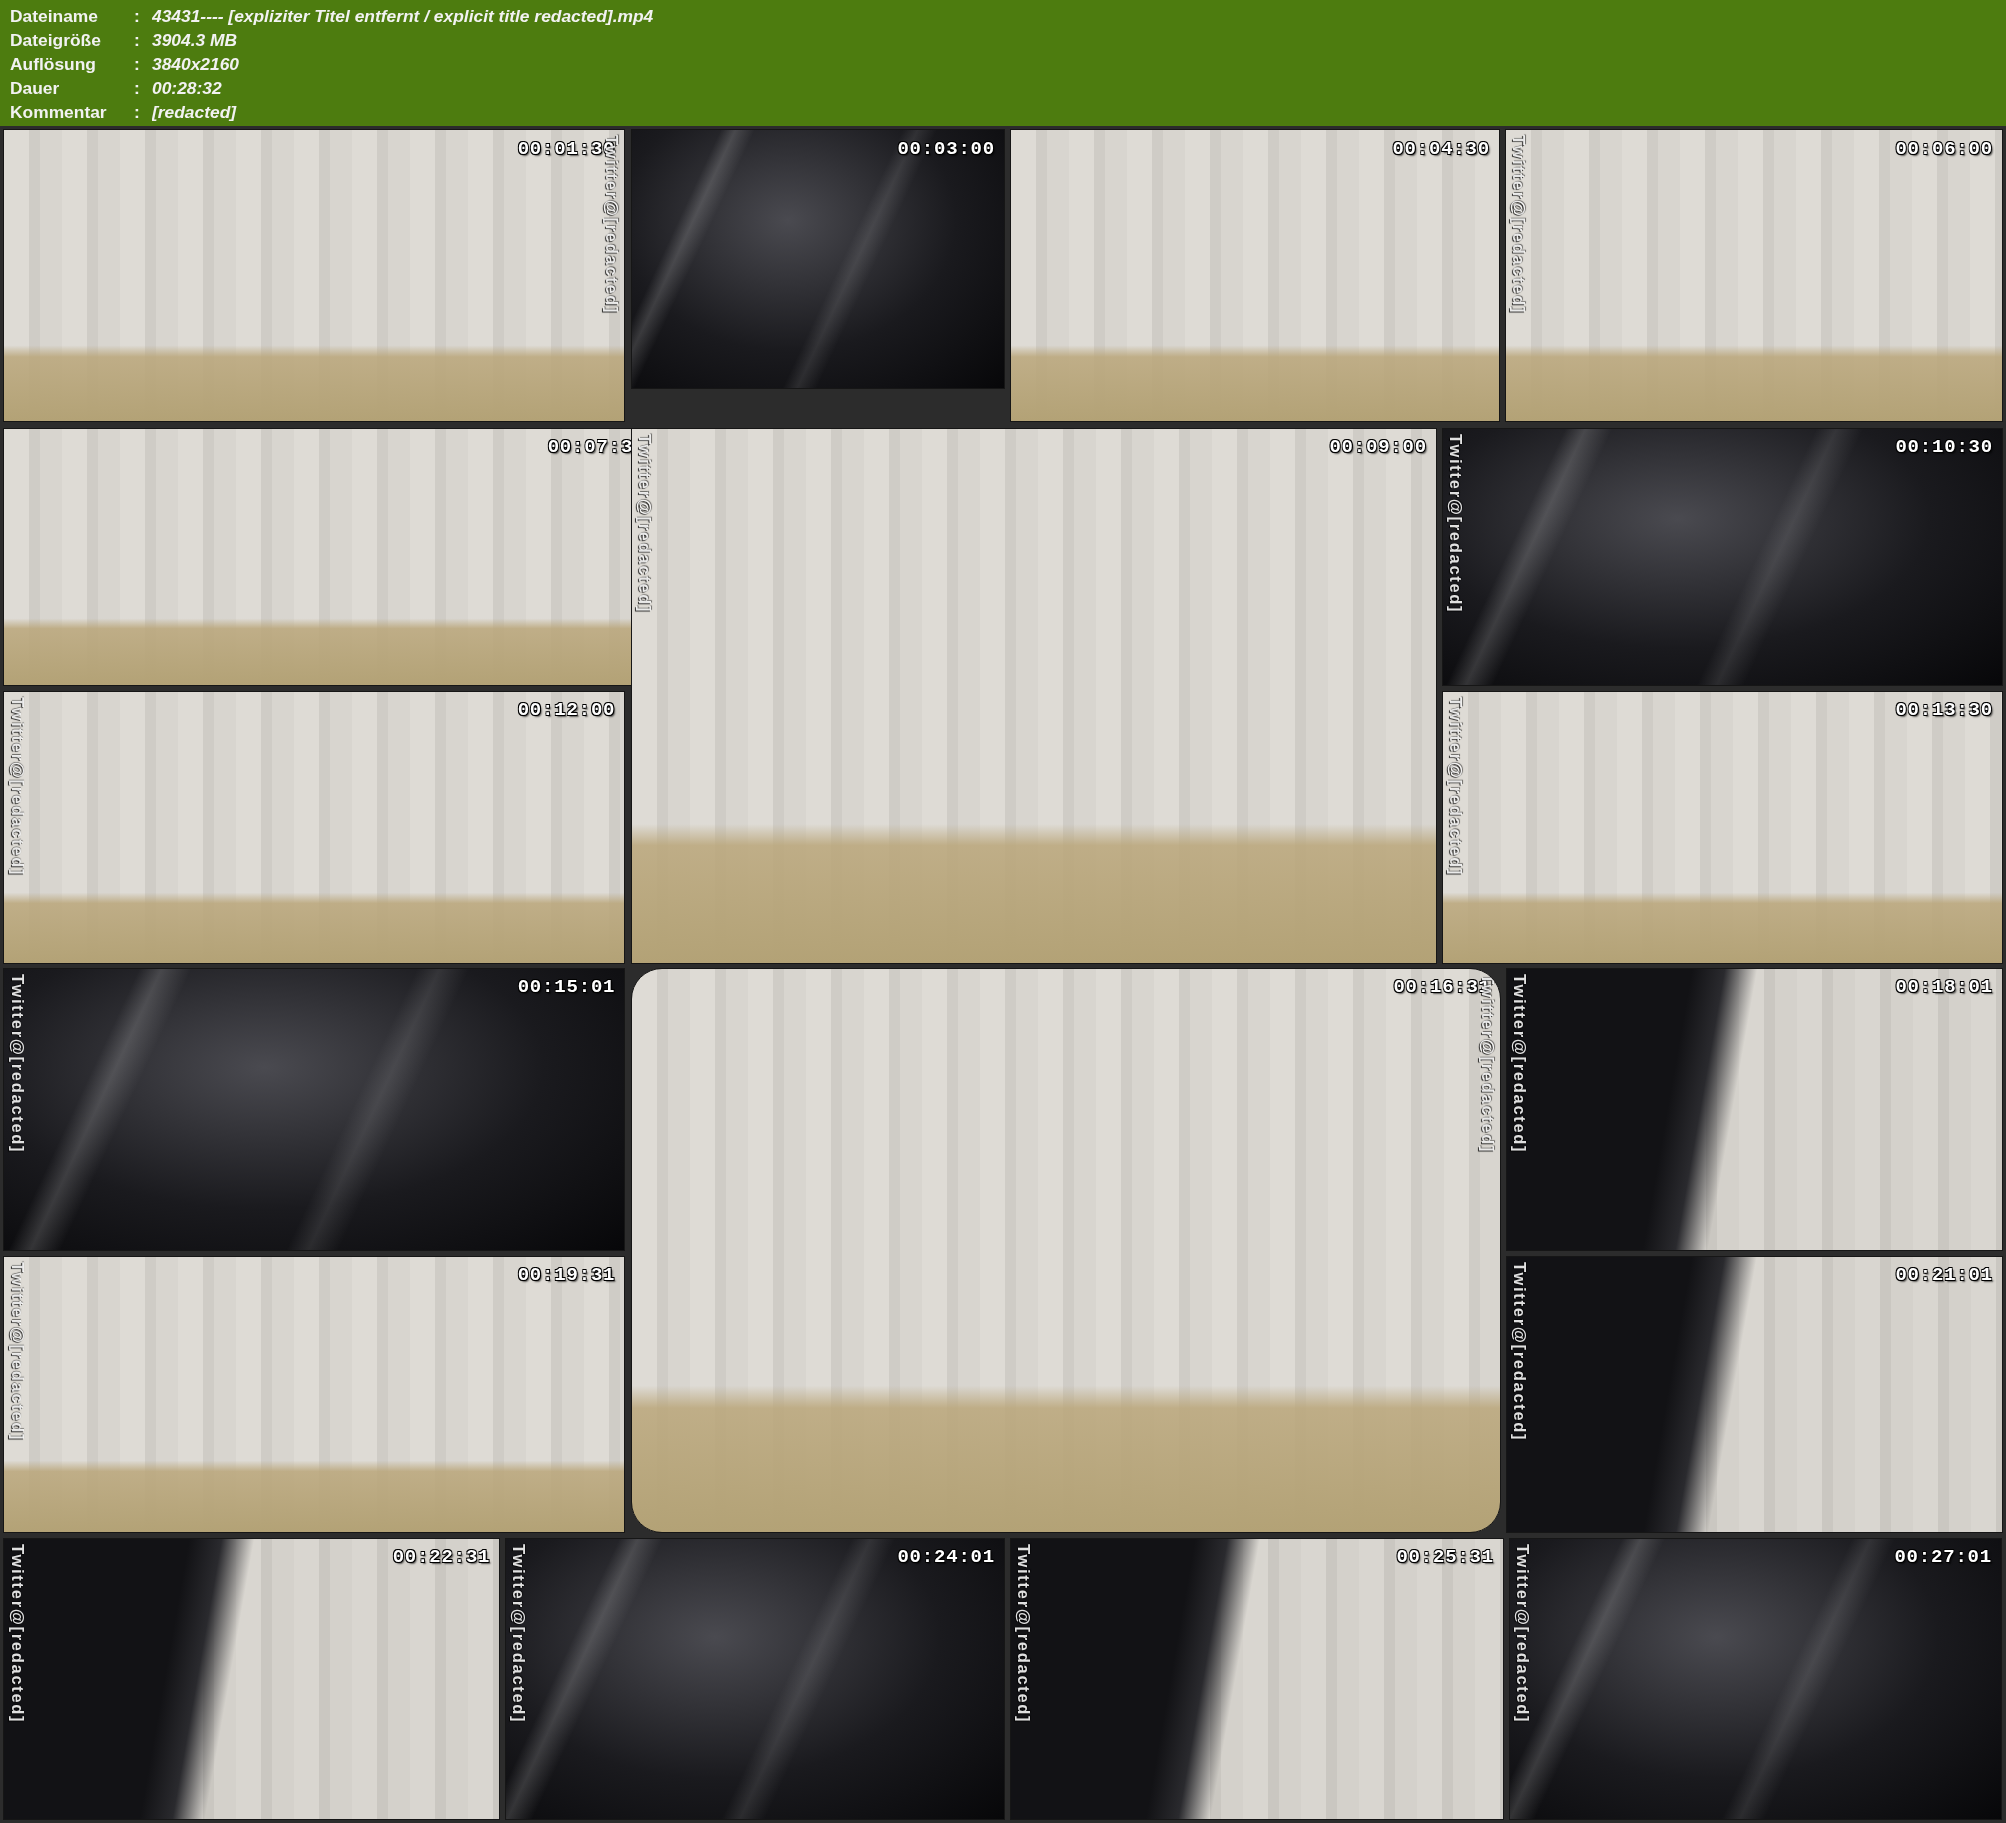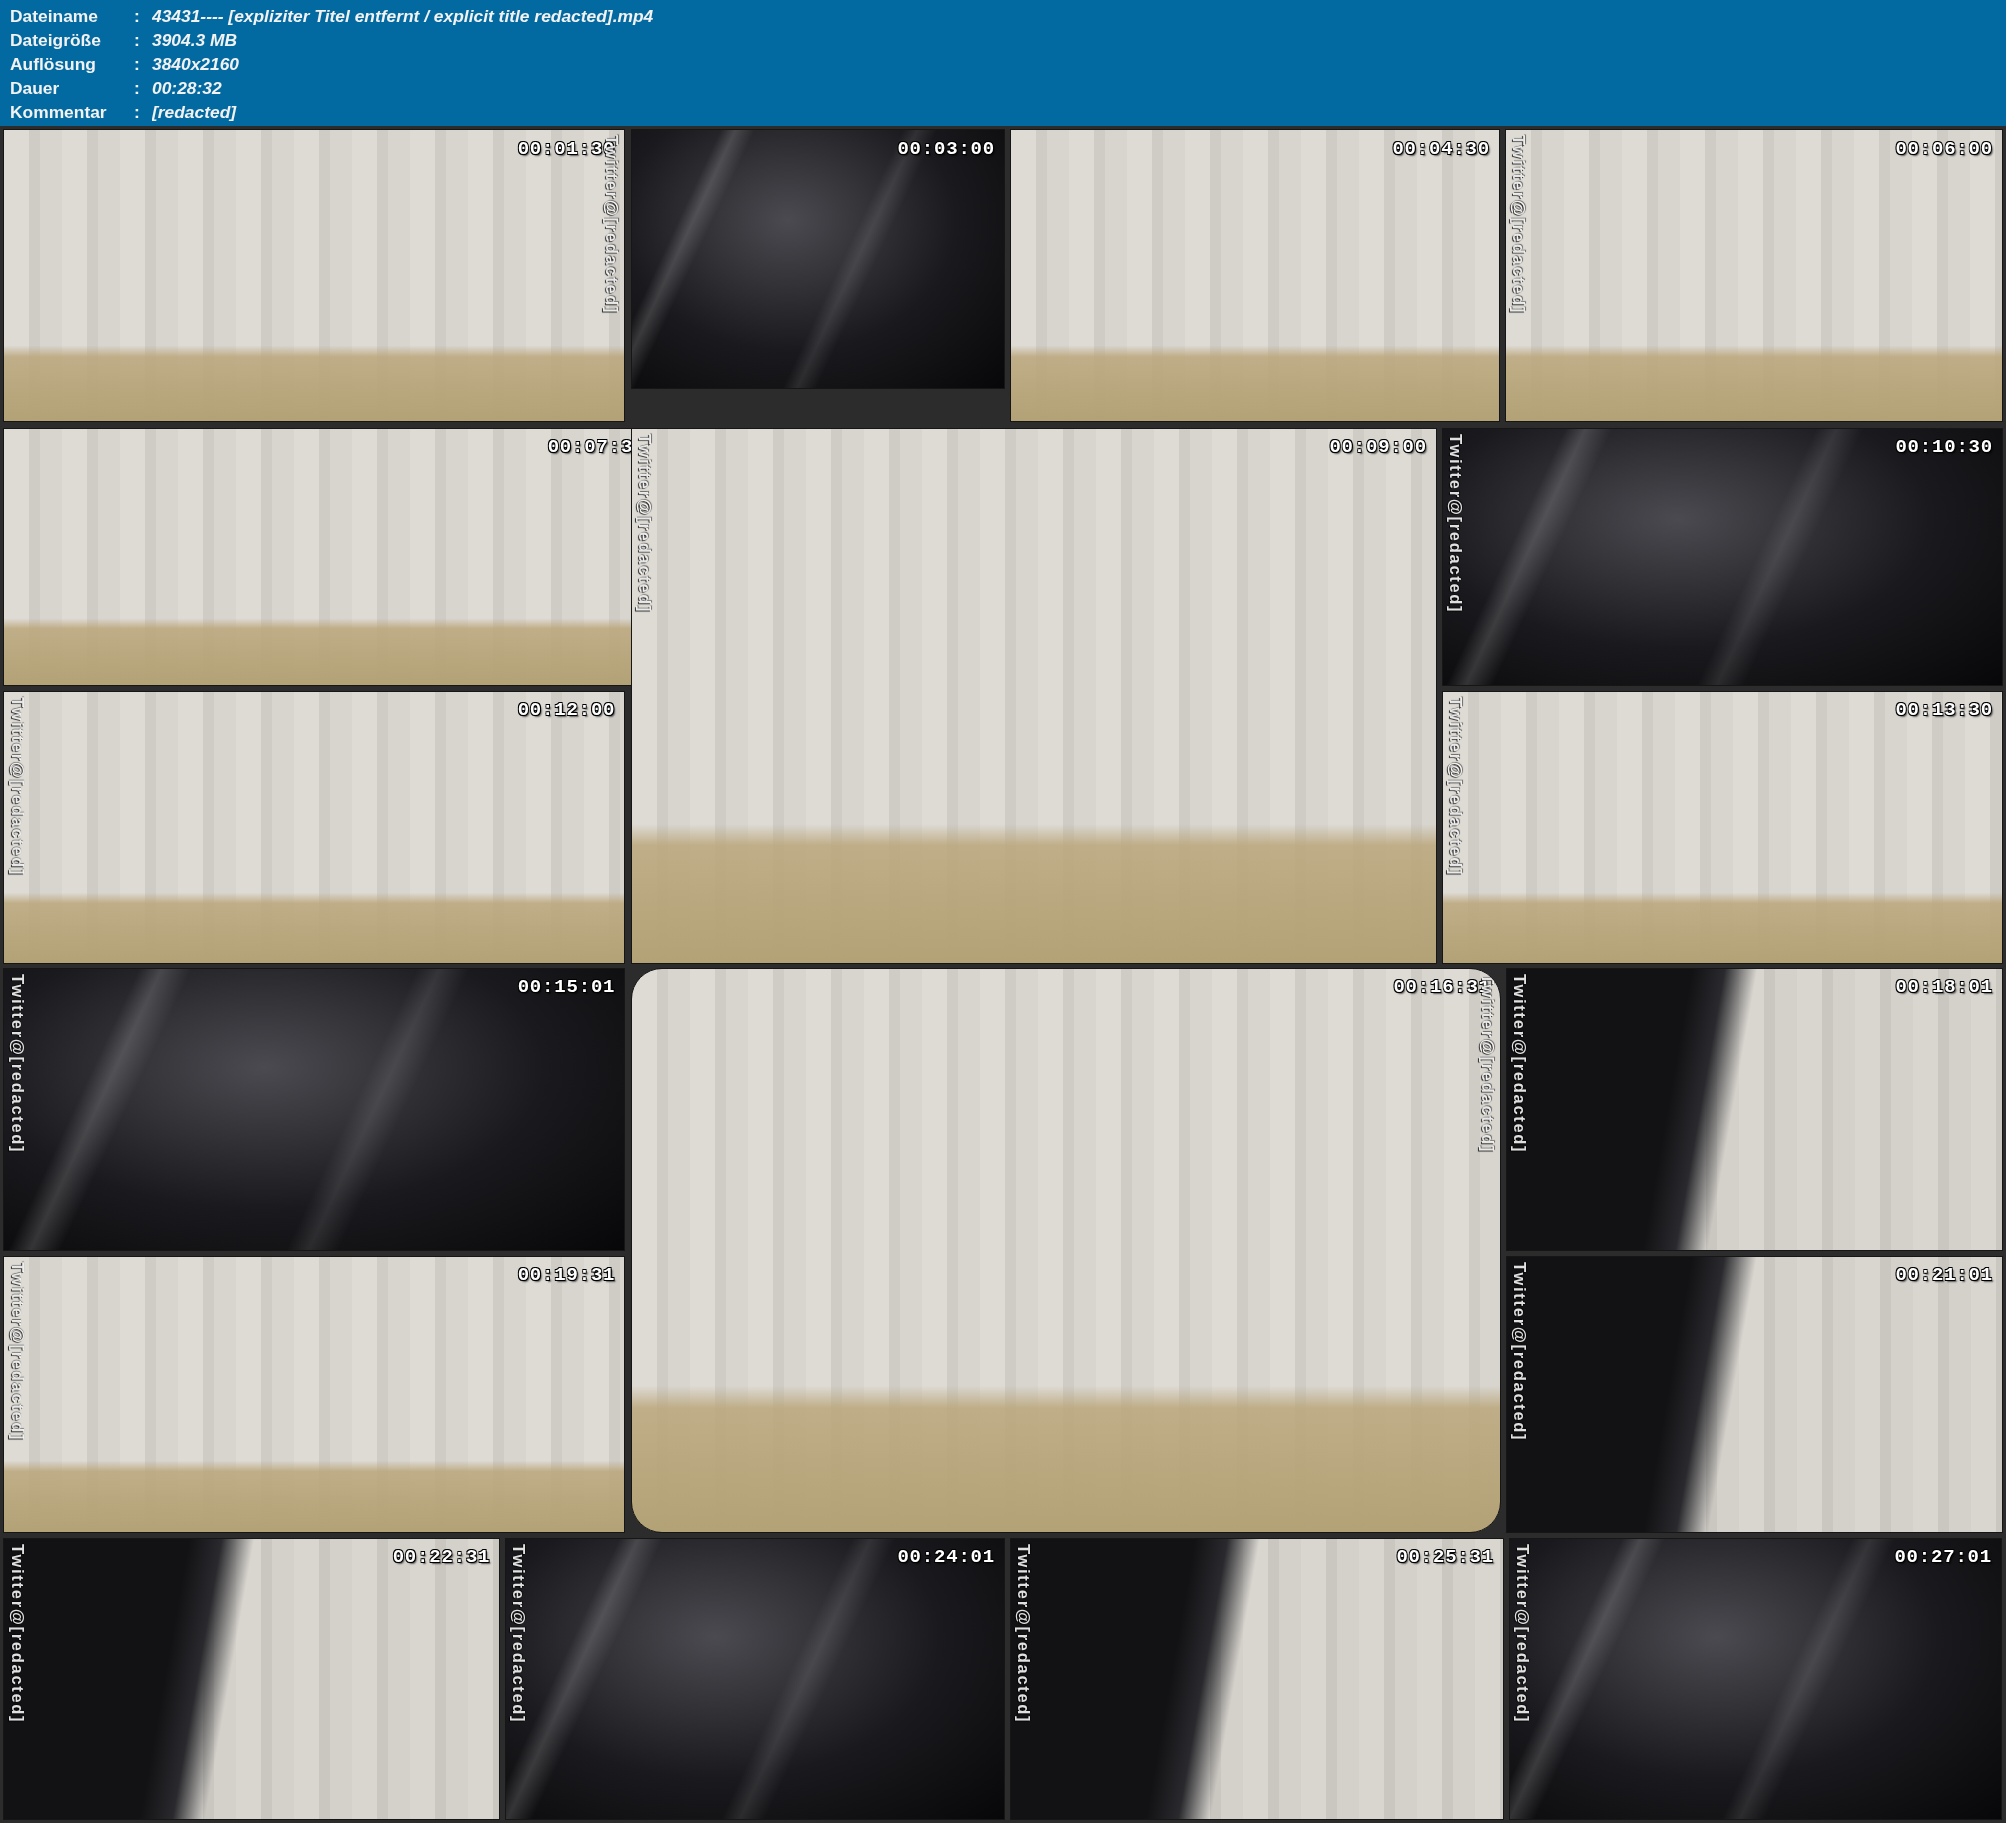--- a/index.html
+++ b/index.html
@@ -4,21 +4,21 @@
 <style>
   html,body{margin:0;padding:0;}
   body{
     width:2006px;height:1823px;position:relative;
     background:#2c2c2c;overflow:hidden;
     font-family:"Liberation Sans",sans-serif;
   }
   
   .header{
     position:absolute;left:0;top:0;width:2006px;height:126px;
-    background:#0369a1;padding:0;box-sizing:border-box;
+    background:#4d7c0f;padding:0;box-sizing:border-box;
   }
   .hrow{
     display:flex;align-items:center;height:23px;margin-top:1px;
     color:#f2f2f2;font-weight:bold;font-size:17.4px;white-space:nowrap;
   }
   .hrow:first-child{margin-top:5px;}
   .hlabel{width:124px;padding-left:10px;flex:0 0 auto;}
   .hsep{width:18px;flex:0 0 auto;}
   .hvalue{flex:1 1 auto;overflow:hidden;text-overflow:ellipsis;font-style:italic;}
   

